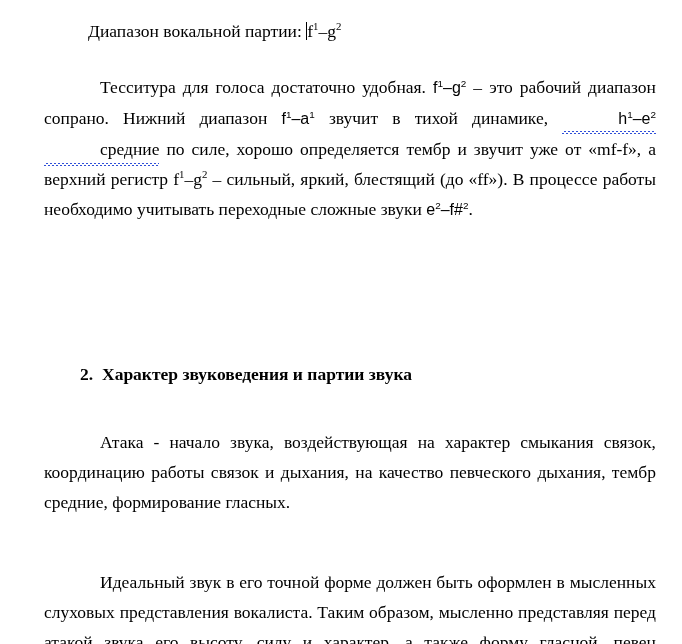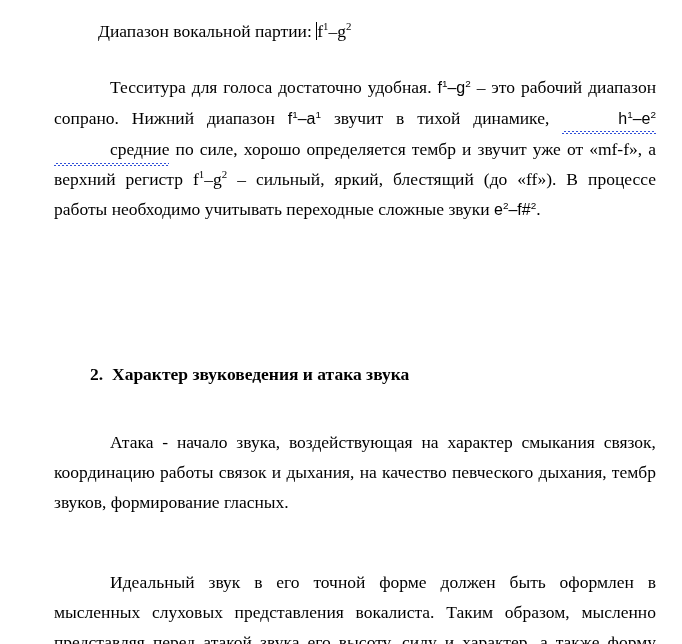--- a/index.html
+++ b/index.html
@@ -14,21 +14,21 @@
     font-family: "Liberation Serif", "DejaVu Serif", serif;
     color: #000000;
     -webkit-font-smoothing: none;
   }
 
   .page {
     position: relative;
     width: 682px;
     height: 644px;
     box-sizing: border-box;
-    padding: 0 14px 0 42px;
+    padding: 0 14px 0 32px;
   }
 
   
   .para {
     font-size: 17.5px;
     line-height: 30px;
     text-align: justify;
     text-justify: inter-word;
     margin: 12px;
     hyphens: none;
@@ -140,23 +140,23 @@
 <div class="page">
 
   <p class="range-line"><span>Диапазон вокальной партии:</span><span style="white-space:pre"> </span><span class="caret"></span><span class="note-serif"><span>f</span><sup>1</sup><span>–</span><span>g</span><sup>2</sup></span></p>
 
   <div class="gap-sm"></div>
 
   <p class="para indent"><span>Тесситура для голоса достаточно удобная. </span><span class="note"><span>f</span><sup>1</sup><span class="dash">–</span><span>g</span><sup>2</sup></span><span> – это рабочий диапазон сопрано. Нижний диапазон  </span><span class="note"><span>f</span><sup>1</sup><span class="dash">–</span><span>a</span><sup>1</sup></span><span> звучит в тихой динамике, </span><span class="note spell spell-sm"><span>h</span><sup>1</sup><span class="dash">–</span><span>e</span><sup>2</sup></span><span class="spell">средние</span><span> по силе, хорошо определяется тембр и звучит уже от «mf-f», а верхний регистр </span><span class="note-serif"><span>f</span><sup>1</sup><span>–</span><span>g</span><sup>2</sup></span><span>  – сильный, яркий, блестящий (до «ff»). В процессе работы необходимо учитывать переходные сложные звуки </span><span class="note"><span>e</span><sup>2</sup><span class="dash">–</span><span>f#</span><sup>2</sup></span><span>.</span></p>
 
   <div class="gap-lg"></div>
 
-  <p class="heading"><span class="num">2.</span><span>Характер звуковедения и атака звука</span></p>
+  <p class="heading"><span class="num">2.</span><span>Характер звуковедения и партии звука</span></p>
 
   <div class="gap-md"></div>
 
-  <p class="para indent-lg">Атака - начало звука, воздействующая на характер смыкания связок, координацию работы связок и дыхания, на качество певческого дыхания, тембр звуков, формирование гласных.</p>
+  <p class="para indent-lg">Атака - начало звука, воздействующая на характер смыкания связок, координацию работы связок и дыхания, на качество певческого дыхания, тембр средние, формирование гласных.</p>
 
   <div class="gap-md"></div>
 
   <p class="para indent-lg clip-last">Идеальный звук в его точной форме должен быть оформлен в мысленных слуховых представления вокалиста. Таким образом, мысленно представляя перед атакой звука его высоту, силу и характер, а также форму гласной, певец исполняет звучащую ноту легко и спокойно.</p>
 
 </div>
 
 </body></html>

